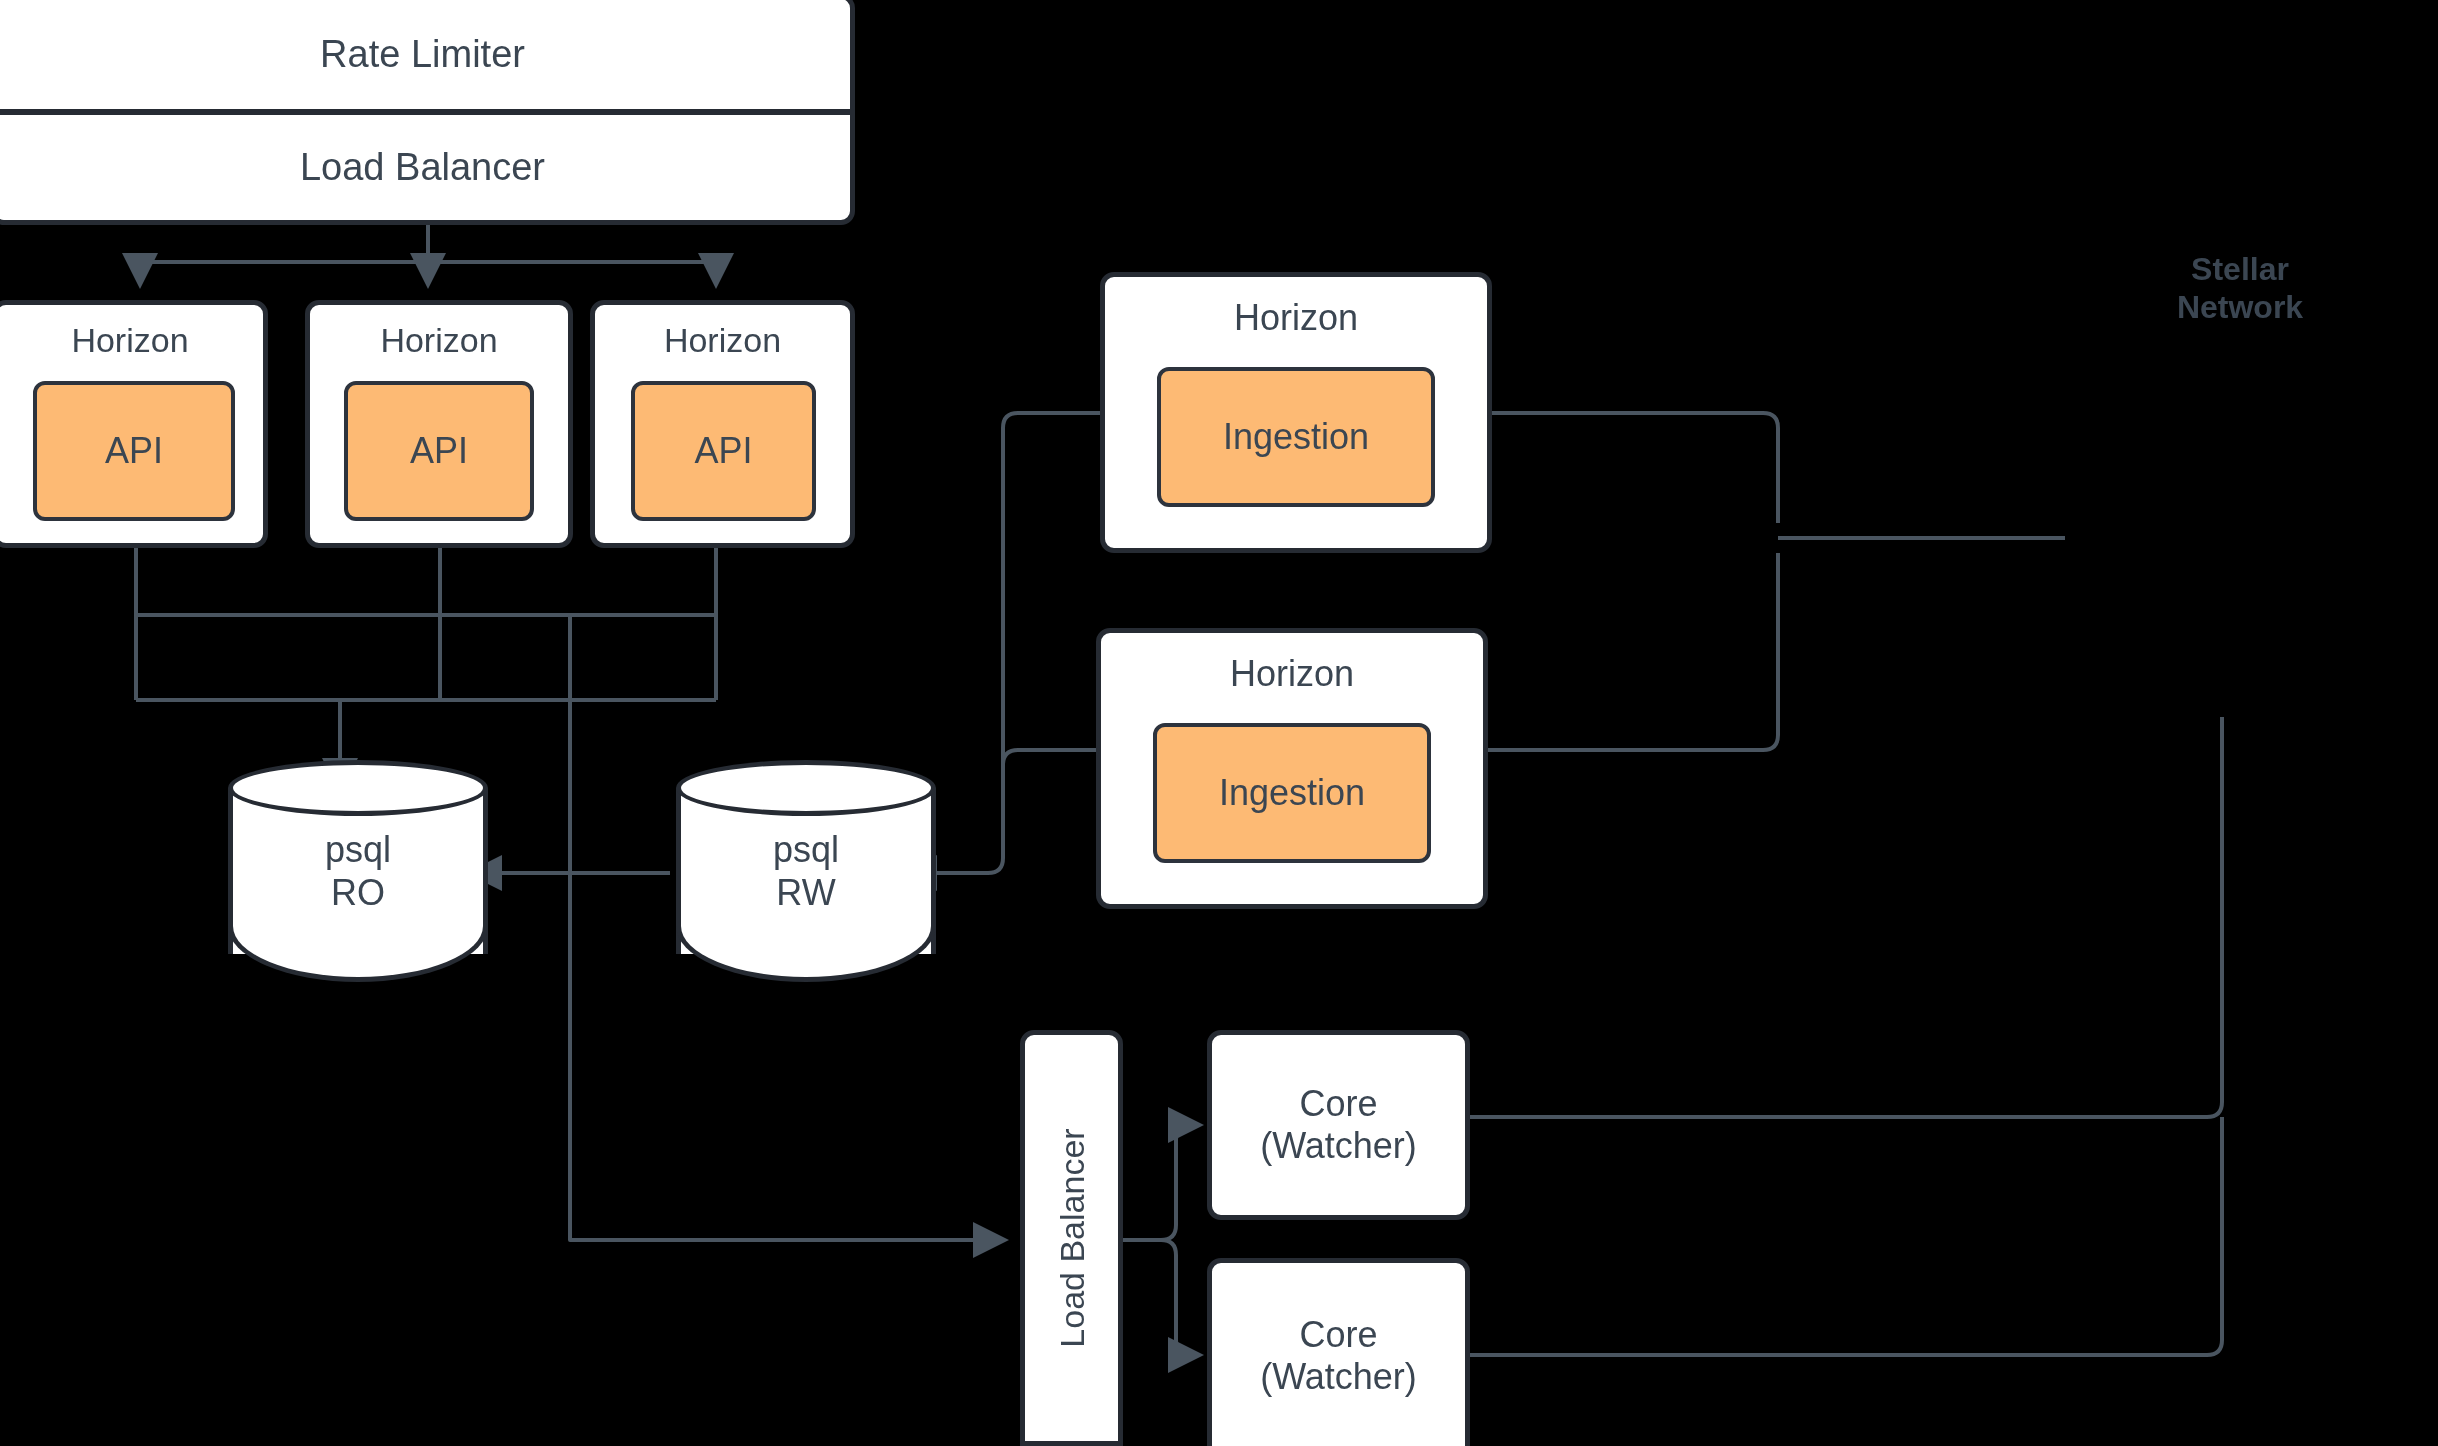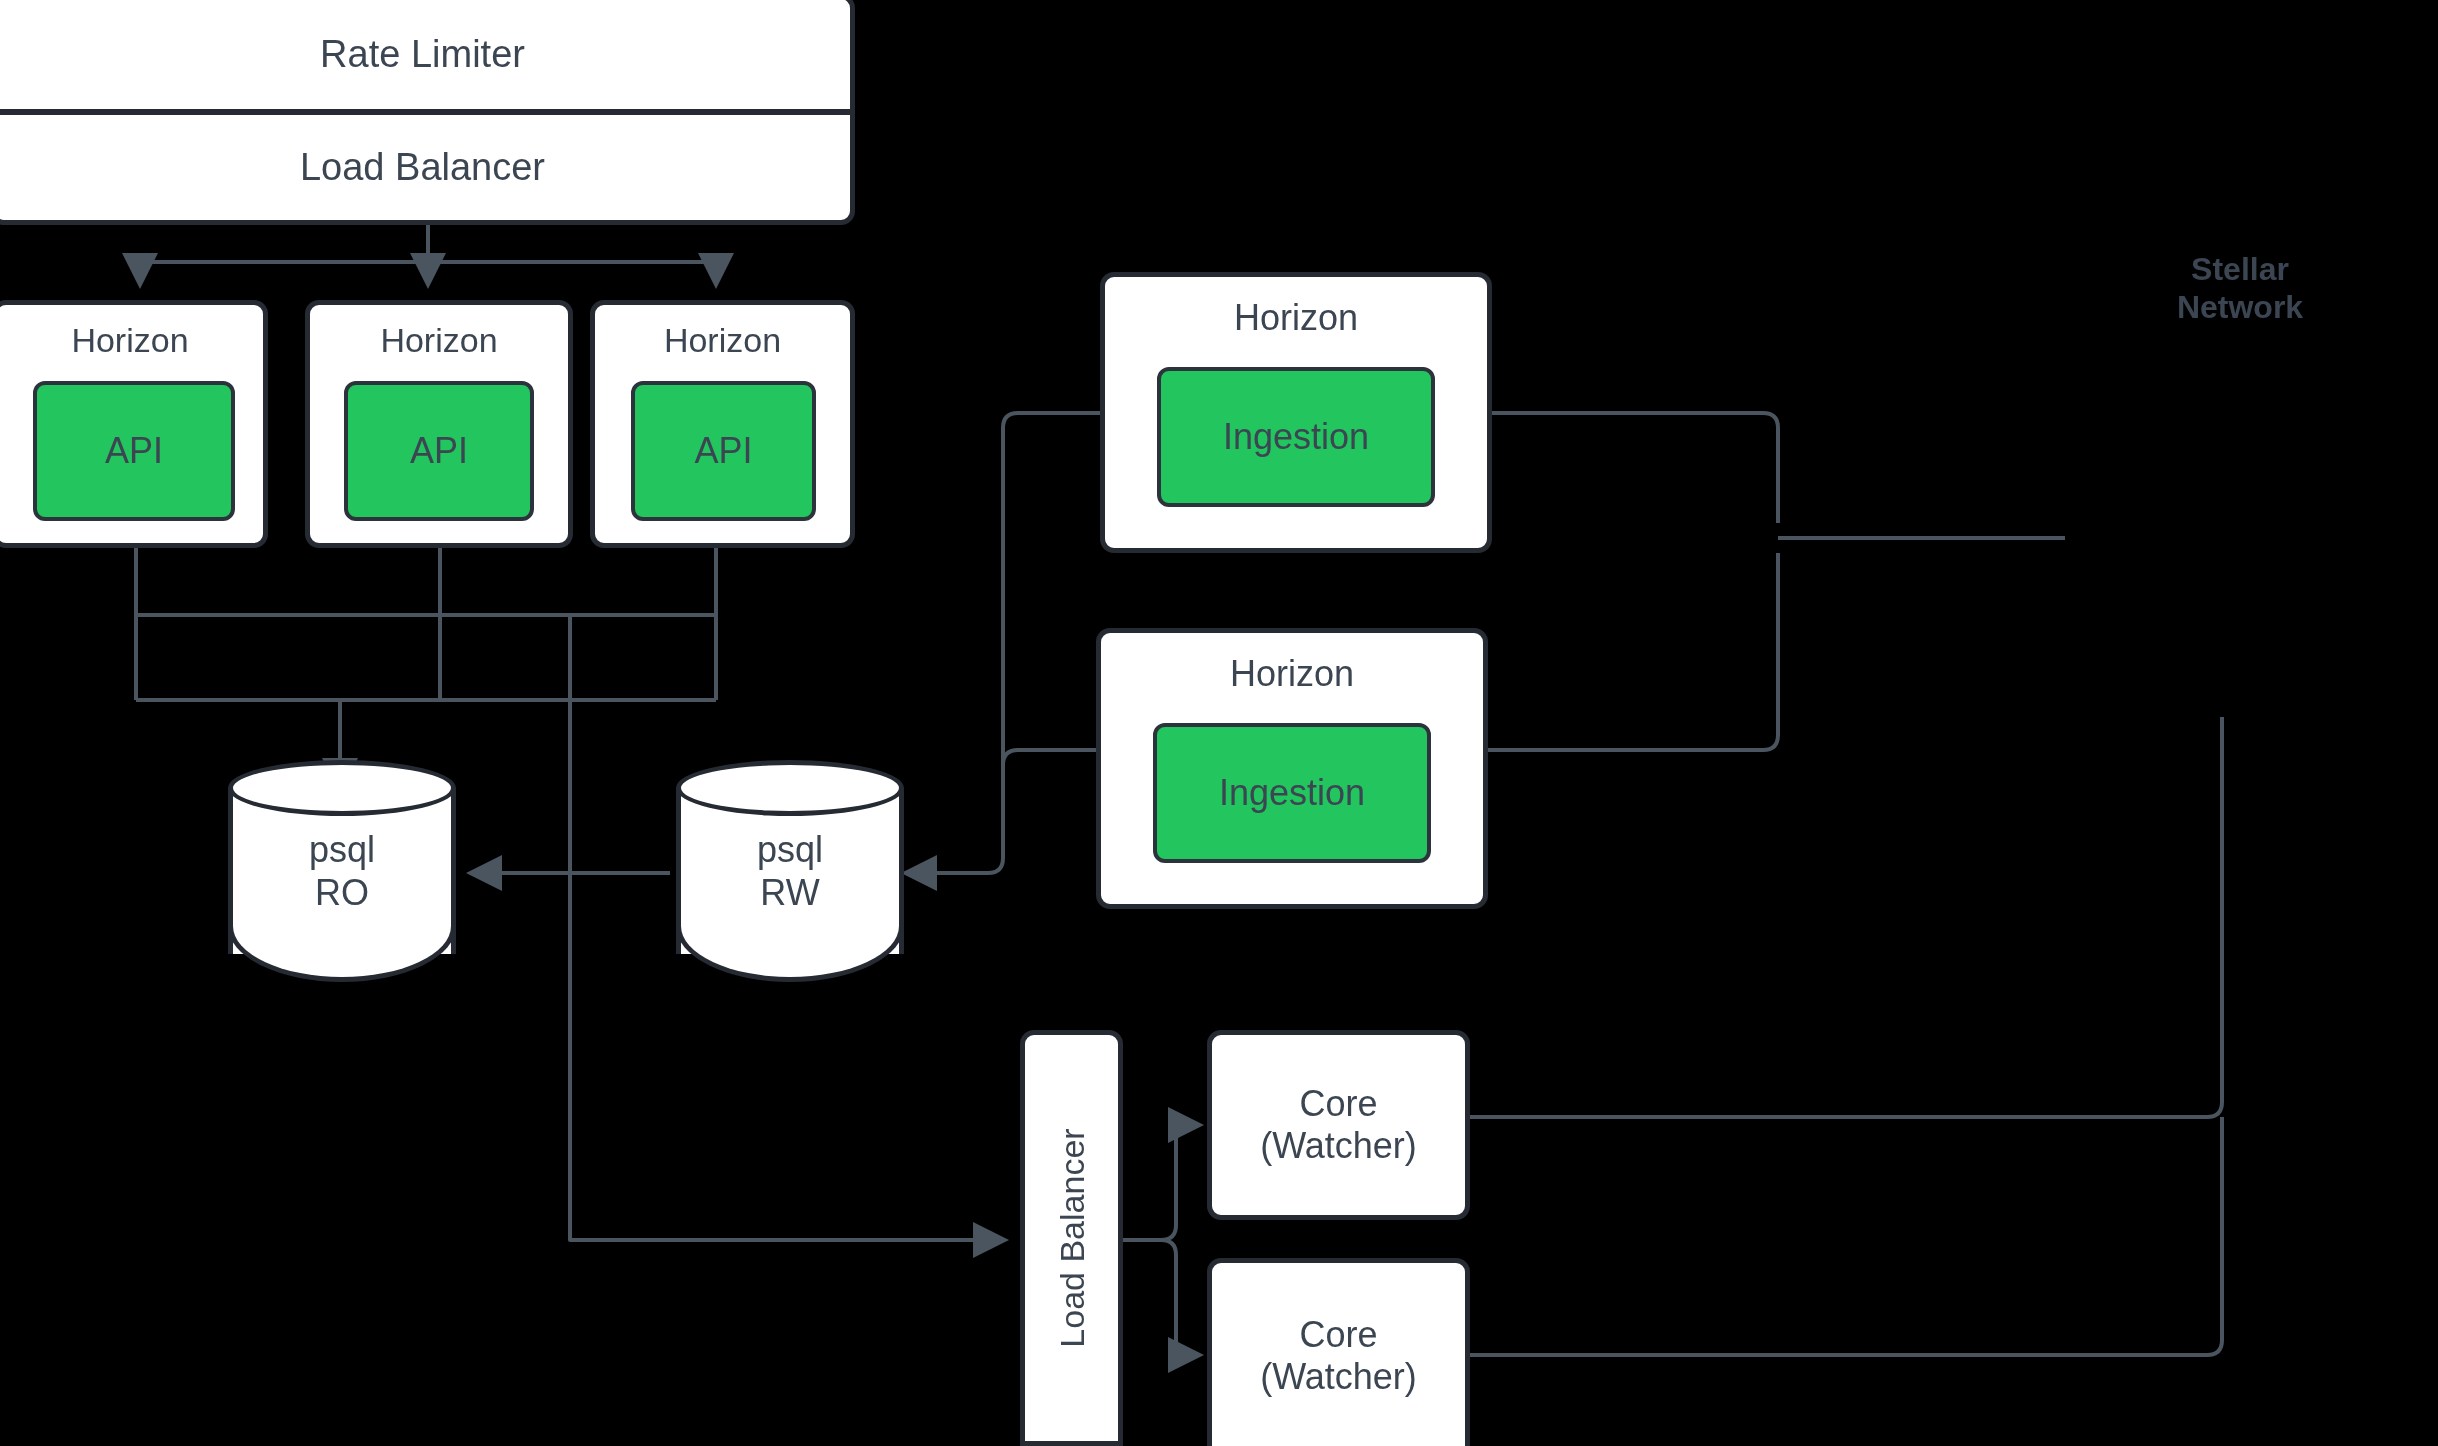--- a/index.html
+++ b/index.html
@@ -53,31 +53,32 @@
     box-sizing: border-box;
   }
   .group-title {
     position: absolute;
     left: 0; right: 0;
     text-align: center;
     color: #3b4652;
   }
   .inner-node {
     position: absolute;
-    background: #22c55e;
+    background: #fdba74;
     border: 4px solid #2d333d;
     border-radius: 12px;
     box-sizing: border-box;
     display: flex;
     align-items: center;
     justify-content: center;
     color: #3b4652;
   }
   .cyl {
     position: absolute;
+    padding-left: 32px;
   }
   .cyl .cap {
     position: absolute;
     left: 0; top: 0;
     width: 100%;
     height: 56px;
     border: 5px solid #262b33;
     border-radius: 50%;
     background: #ffffff;
     box-sizing: border-box;

